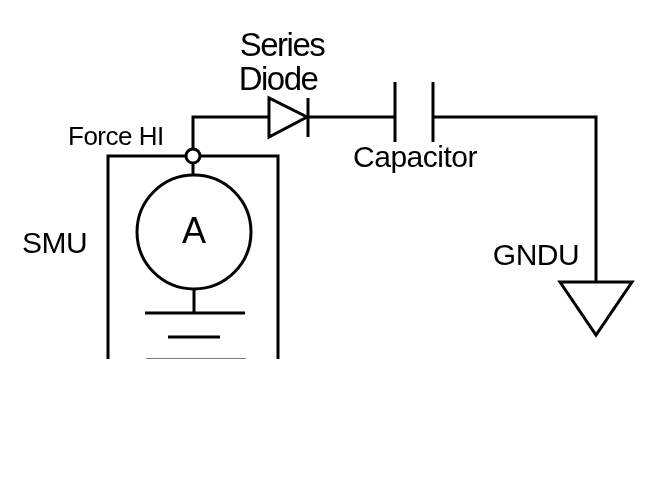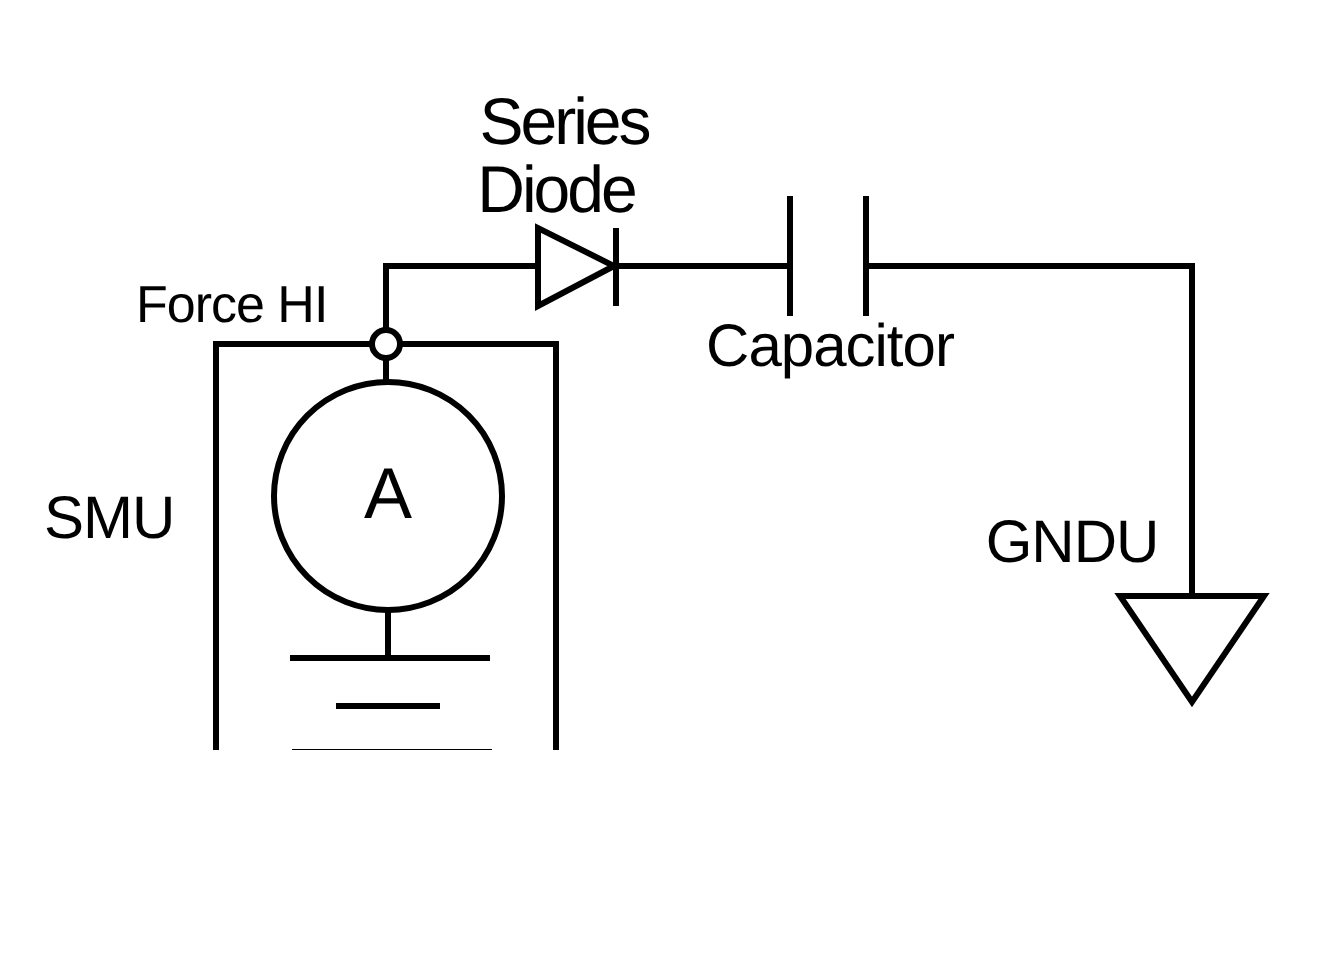--- a/index.html
+++ b/index.html
@@ -6,21 +6,20 @@
     margin: 0;
     padding: 0;
     background: #ffffff;
   }
   .canvas {
     position: relative;
     width: 660px;
     height: 359px;
     background: #ffffff;
     overflow: hidden;
-    margin-top: 16px;
   }
   svg {
     display: block;
   }
   text {
     font-family: "Liberation Sans", sans-serif;
     fill: #000000;
   }
   .lbl-lg {
     font-size: 33px;

